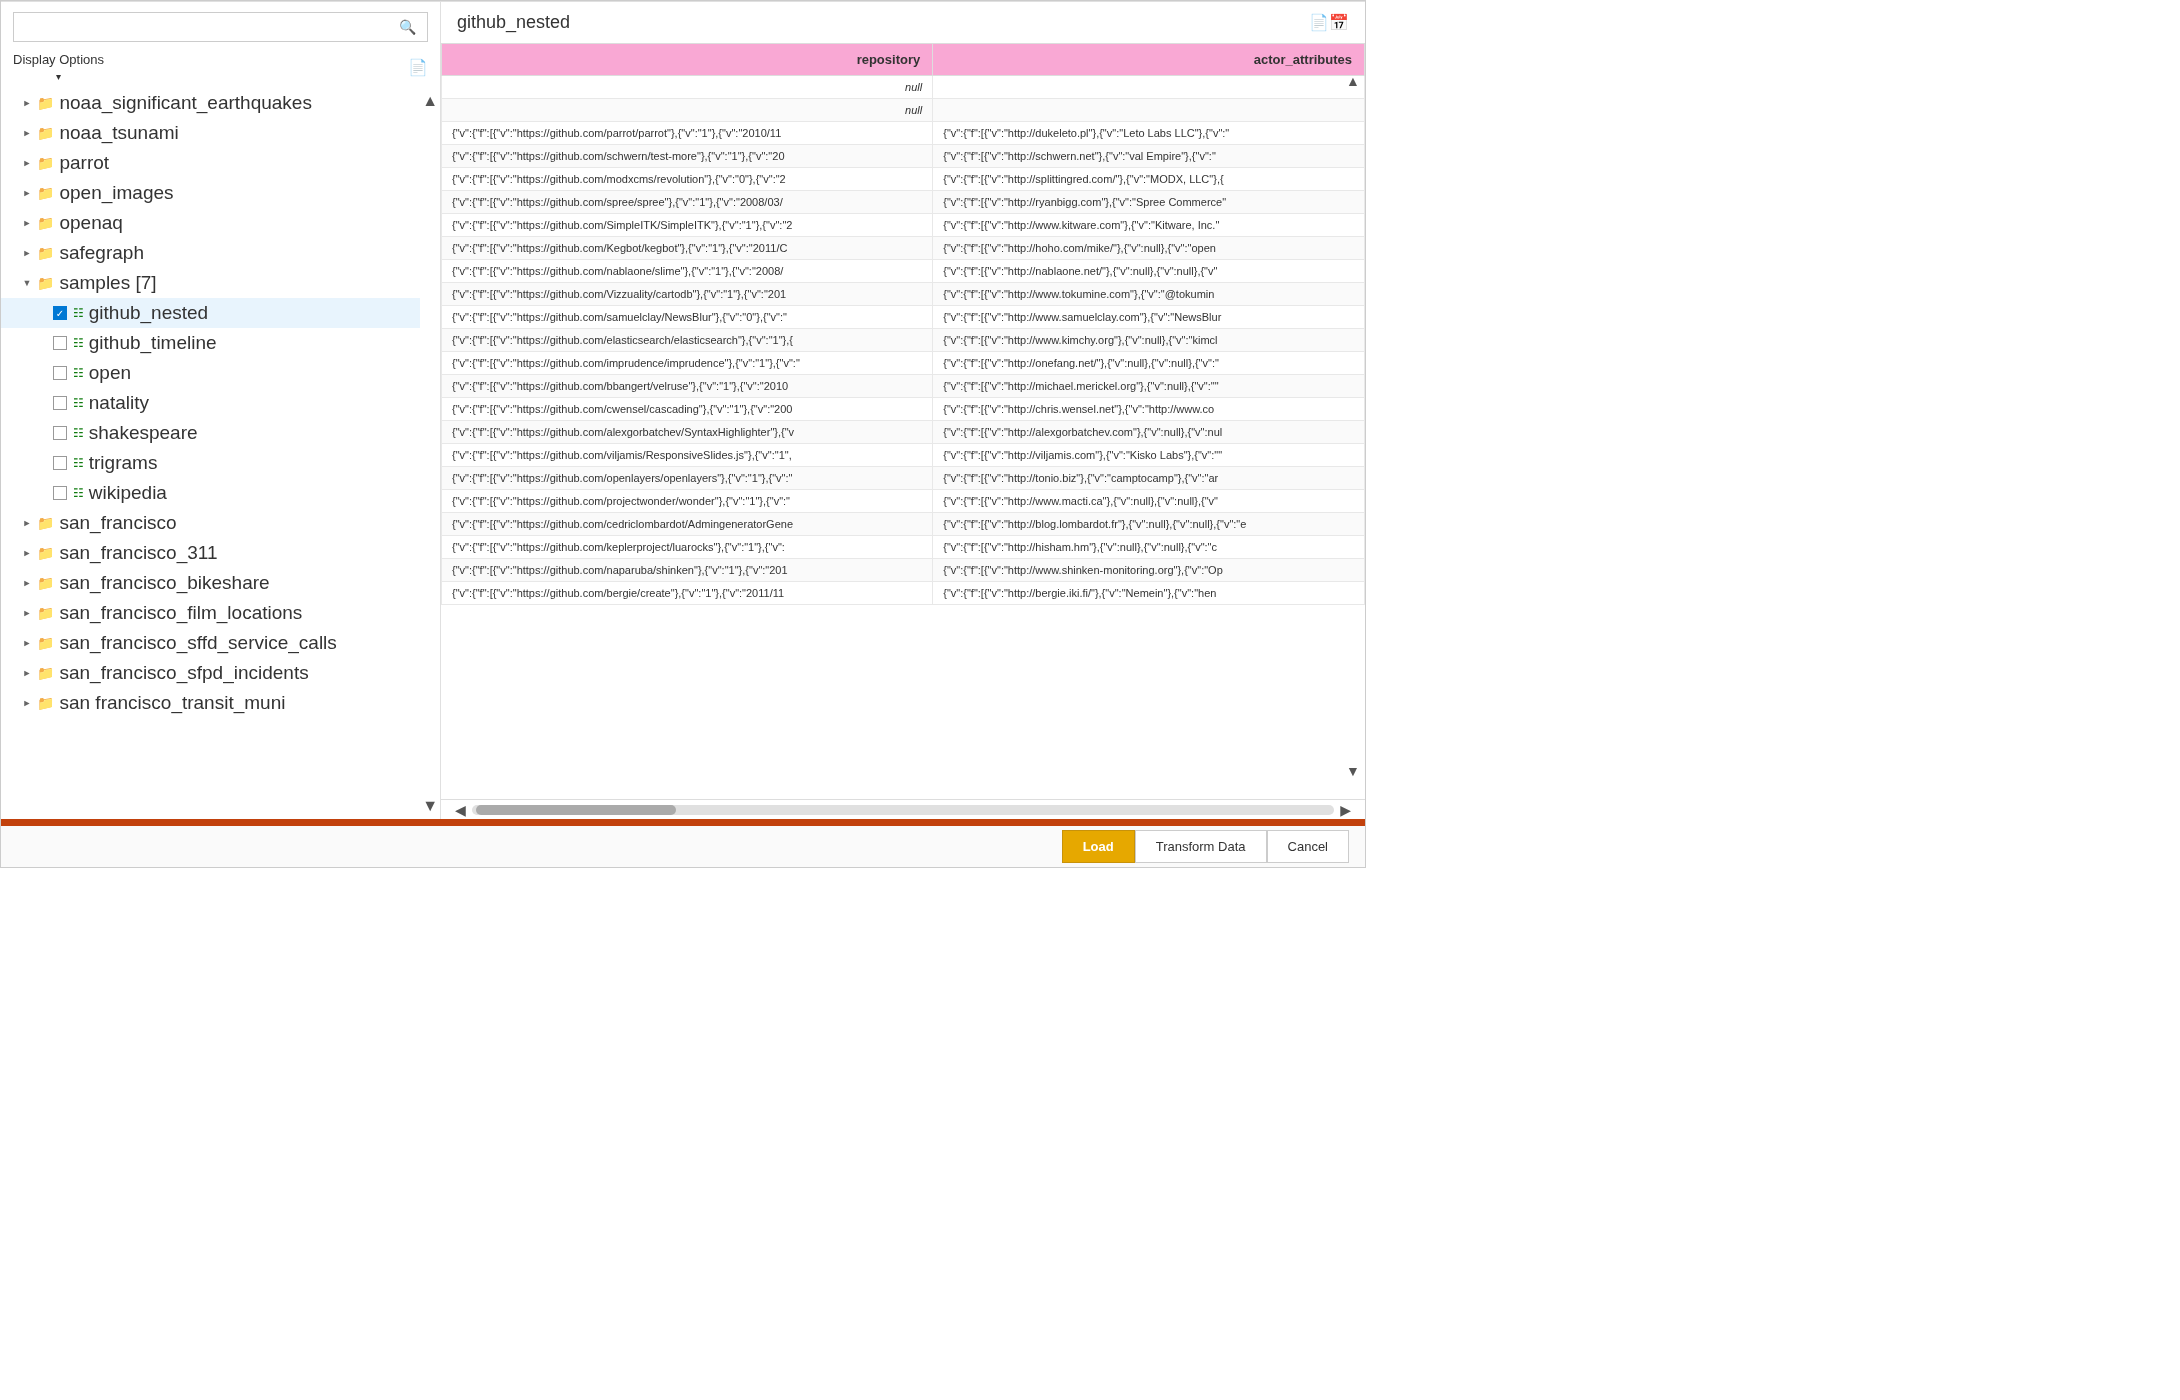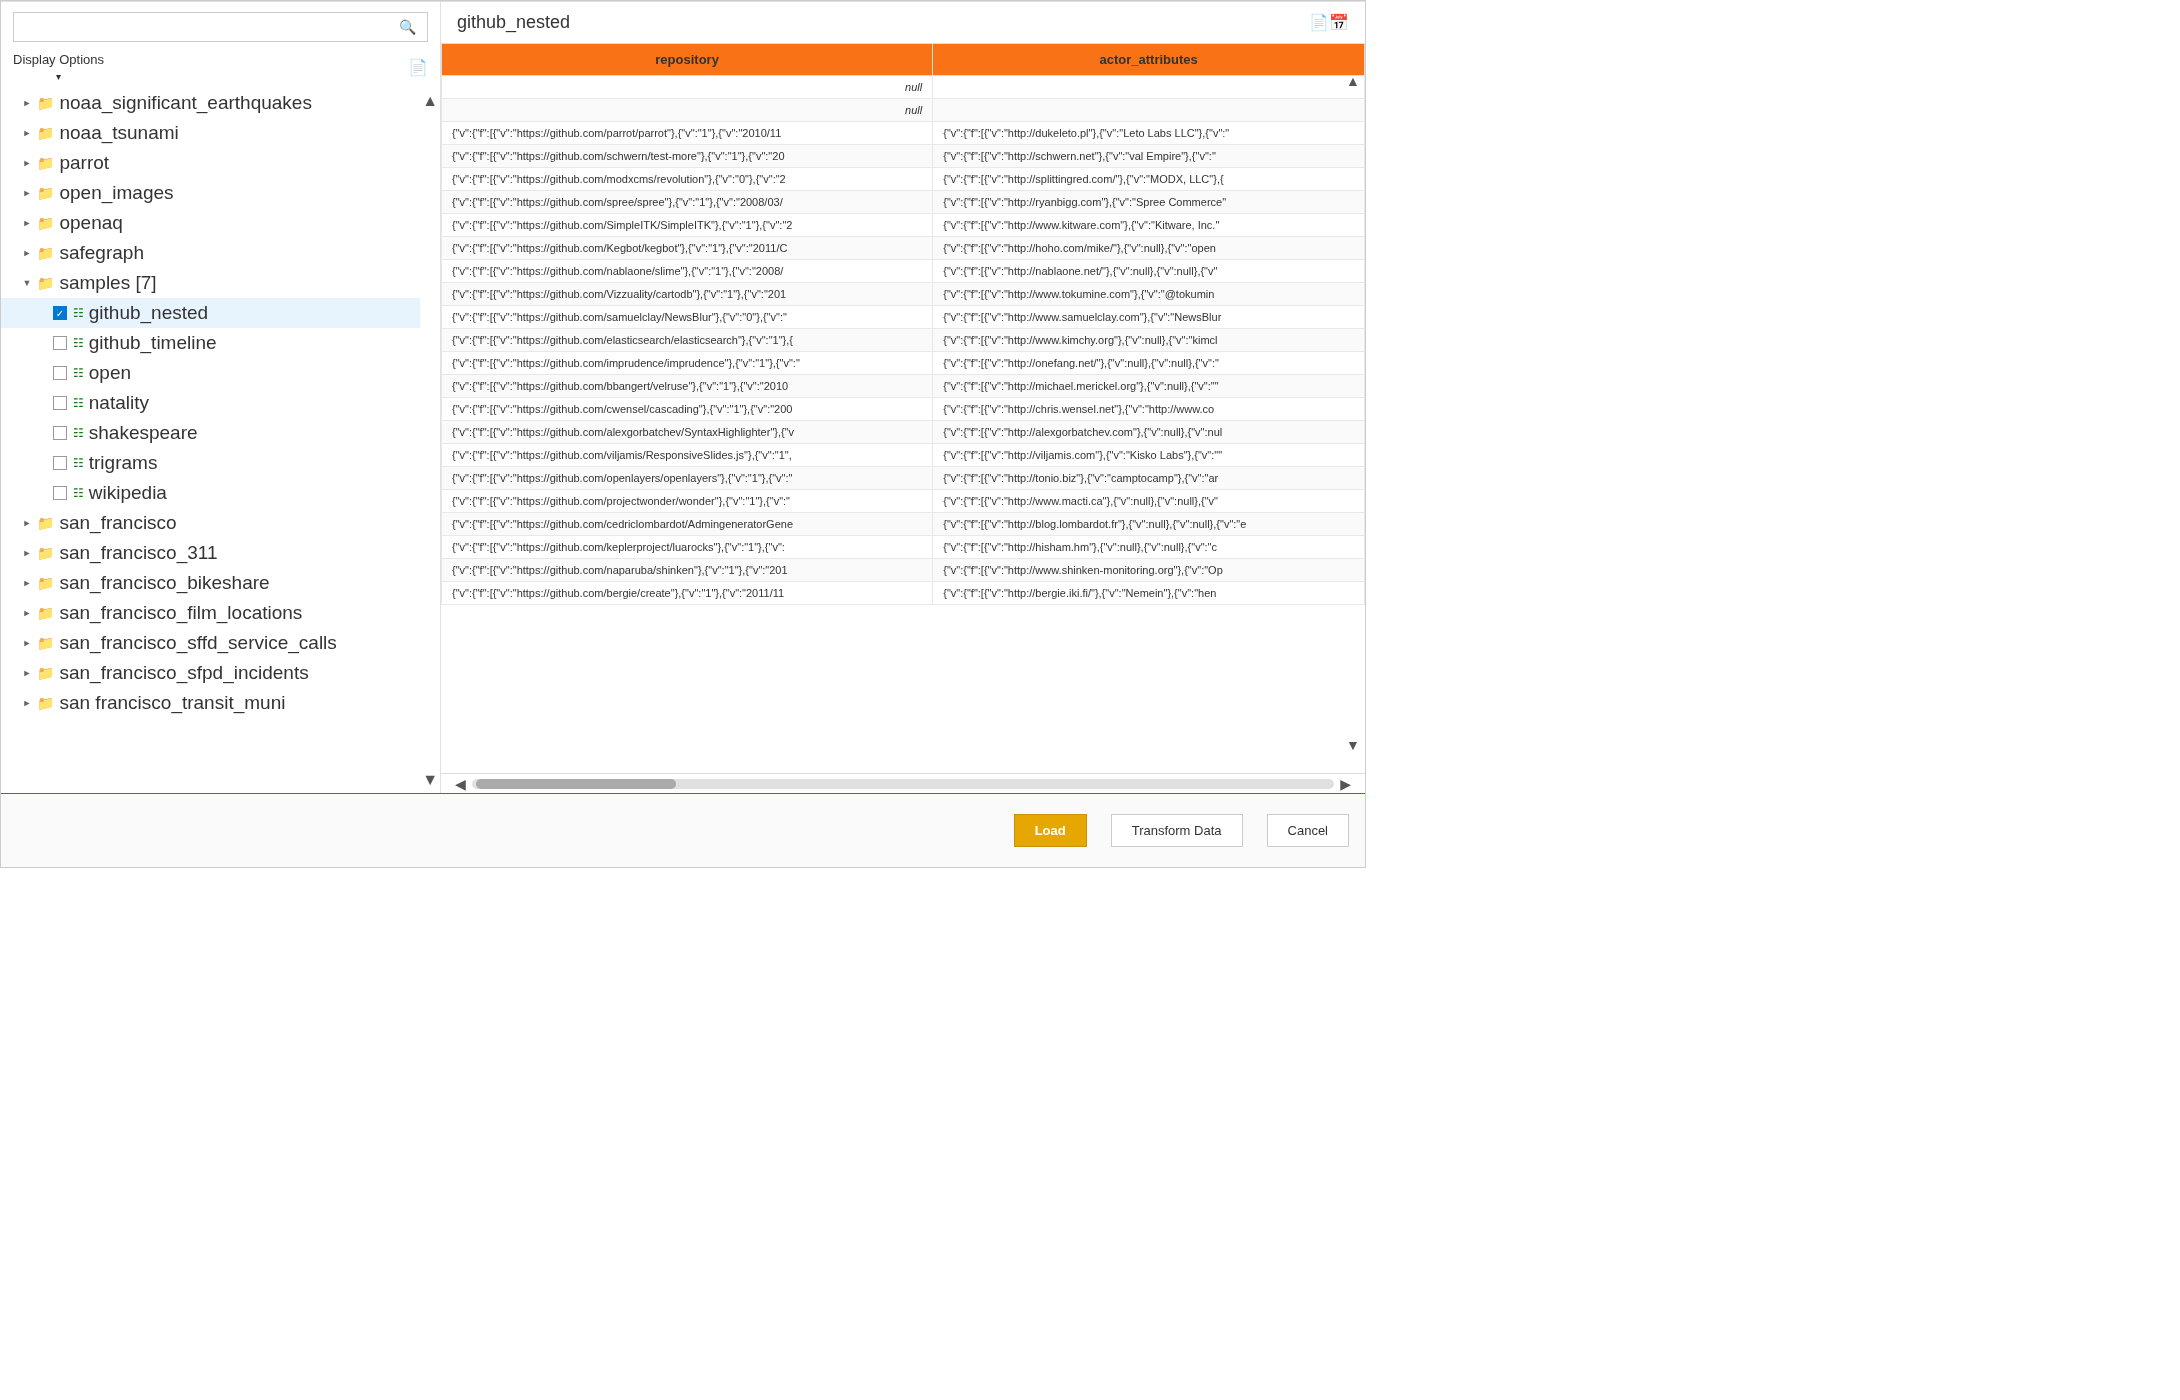--- a/index.html
+++ b/index.html
@@ -41,37 +41,37 @@
 
     
     .right-panel { flex: 1; display: flex; flex-direction: column; overflow: hidden; }
 
     .preview-header { display: flex; align-items: center; justify-content: space-between; padding: 10px 16px; }
     .preview-title { font-size: 18px; font-weight: 300; color: #333; }
     .preview-icon { font-size: 16px; color: #555; }
 
     .data-table-container { flex: 1; overflow: auto; position: relative; }
     .data-table { border-collapse: collapse; width: 100%; }
-    .data-table th { background: #f97316; border: 1px solid #ddd; padding: 8px 12px; text-align: center; font-weight: 600; font-size: 13px; position: sticky; top: 0; z-index: 2; white-space: nowrap; }
+    .data-table th { background: #f9a8d4; border: 1px solid #ddd; padding: 8px 12px; text-align: right; font-weight: 600; font-size: 13px; position: sticky; top: 0; z-index: 2; white-space: nowrap; }
     .data-table td { border: 1px solid #e8e8e8; padding: 5px 10px; font-size: 11px; max-width: 460px; overflow: hidden; text-overflow: ellipsis; white-space: nowrap; color: #333; }
     .data-table tr:nth-child(even) td { background: #fafafa; }
     .null-cell { text-align: right; color: #333; font-style: italic; margin-left: 24px; }
 
     .scroll-bar-area { height: 20px; border-top: 1px solid #ddd; display: flex; align-items: center; padding: 0 8px; }
     .h-scrollbar { flex: 1; height: 10px; background: #e0e0e0; border-radius: 5px; position: relative; }
     .h-scrollbar-thumb { position: absolute; left: 4px; top: 0; width: 200px; height: 10px; background: #aaa; border-radius: 5px; }
     .scroll-arrow { background: none; border: none; cursor: pointer; font-size: 14px; color: #555; padding: 0 6px; }
 
     
     .v-scroll-up, .v-scroll-down { position: absolute; right: 0; background: none; border: none; cursor: pointer; font-size: 14px; color: #555; width: 20px; }
     .v-scroll-up { top: 0; }
     .v-scroll-down { bottom: 0; }
 
     
-    .footer { display: flex; justify-content: flex-end; align-items: center; gap: 24px; padding: 20px 16px; border-top: 1px solid #c2410c; background: #fafafa; }
+    .footer { display: flex; justify-content: flex-end; align-items: center; gap: 0; padding: 4px 16px; border-top: 7px solid #c2410c; background: #fafafa; }
     .btn { padding: 8px 20px; font-size: 13px; cursor: pointer; border: 1px solid #ccc; background: #fff; color: #333; }
     .btn-primary { background: #e6a800; border-color: #c8920a; color: #fff; font-weight: 600; }
 
     
     .left-panel-wrapper { display: flex; flex: 1; overflow: hidden; position: relative; }
     .tree-wrapper { flex: 1; overflow-y: auto; }
     .side-arrows { display: flex; flex-direction: column; justify-content: space-between; padding: 4px 2px; }
     .side-arrow-btn { background: none; border: none; cursor: pointer; font-size: 16px; color: #555; }
   </style>
 </head>

